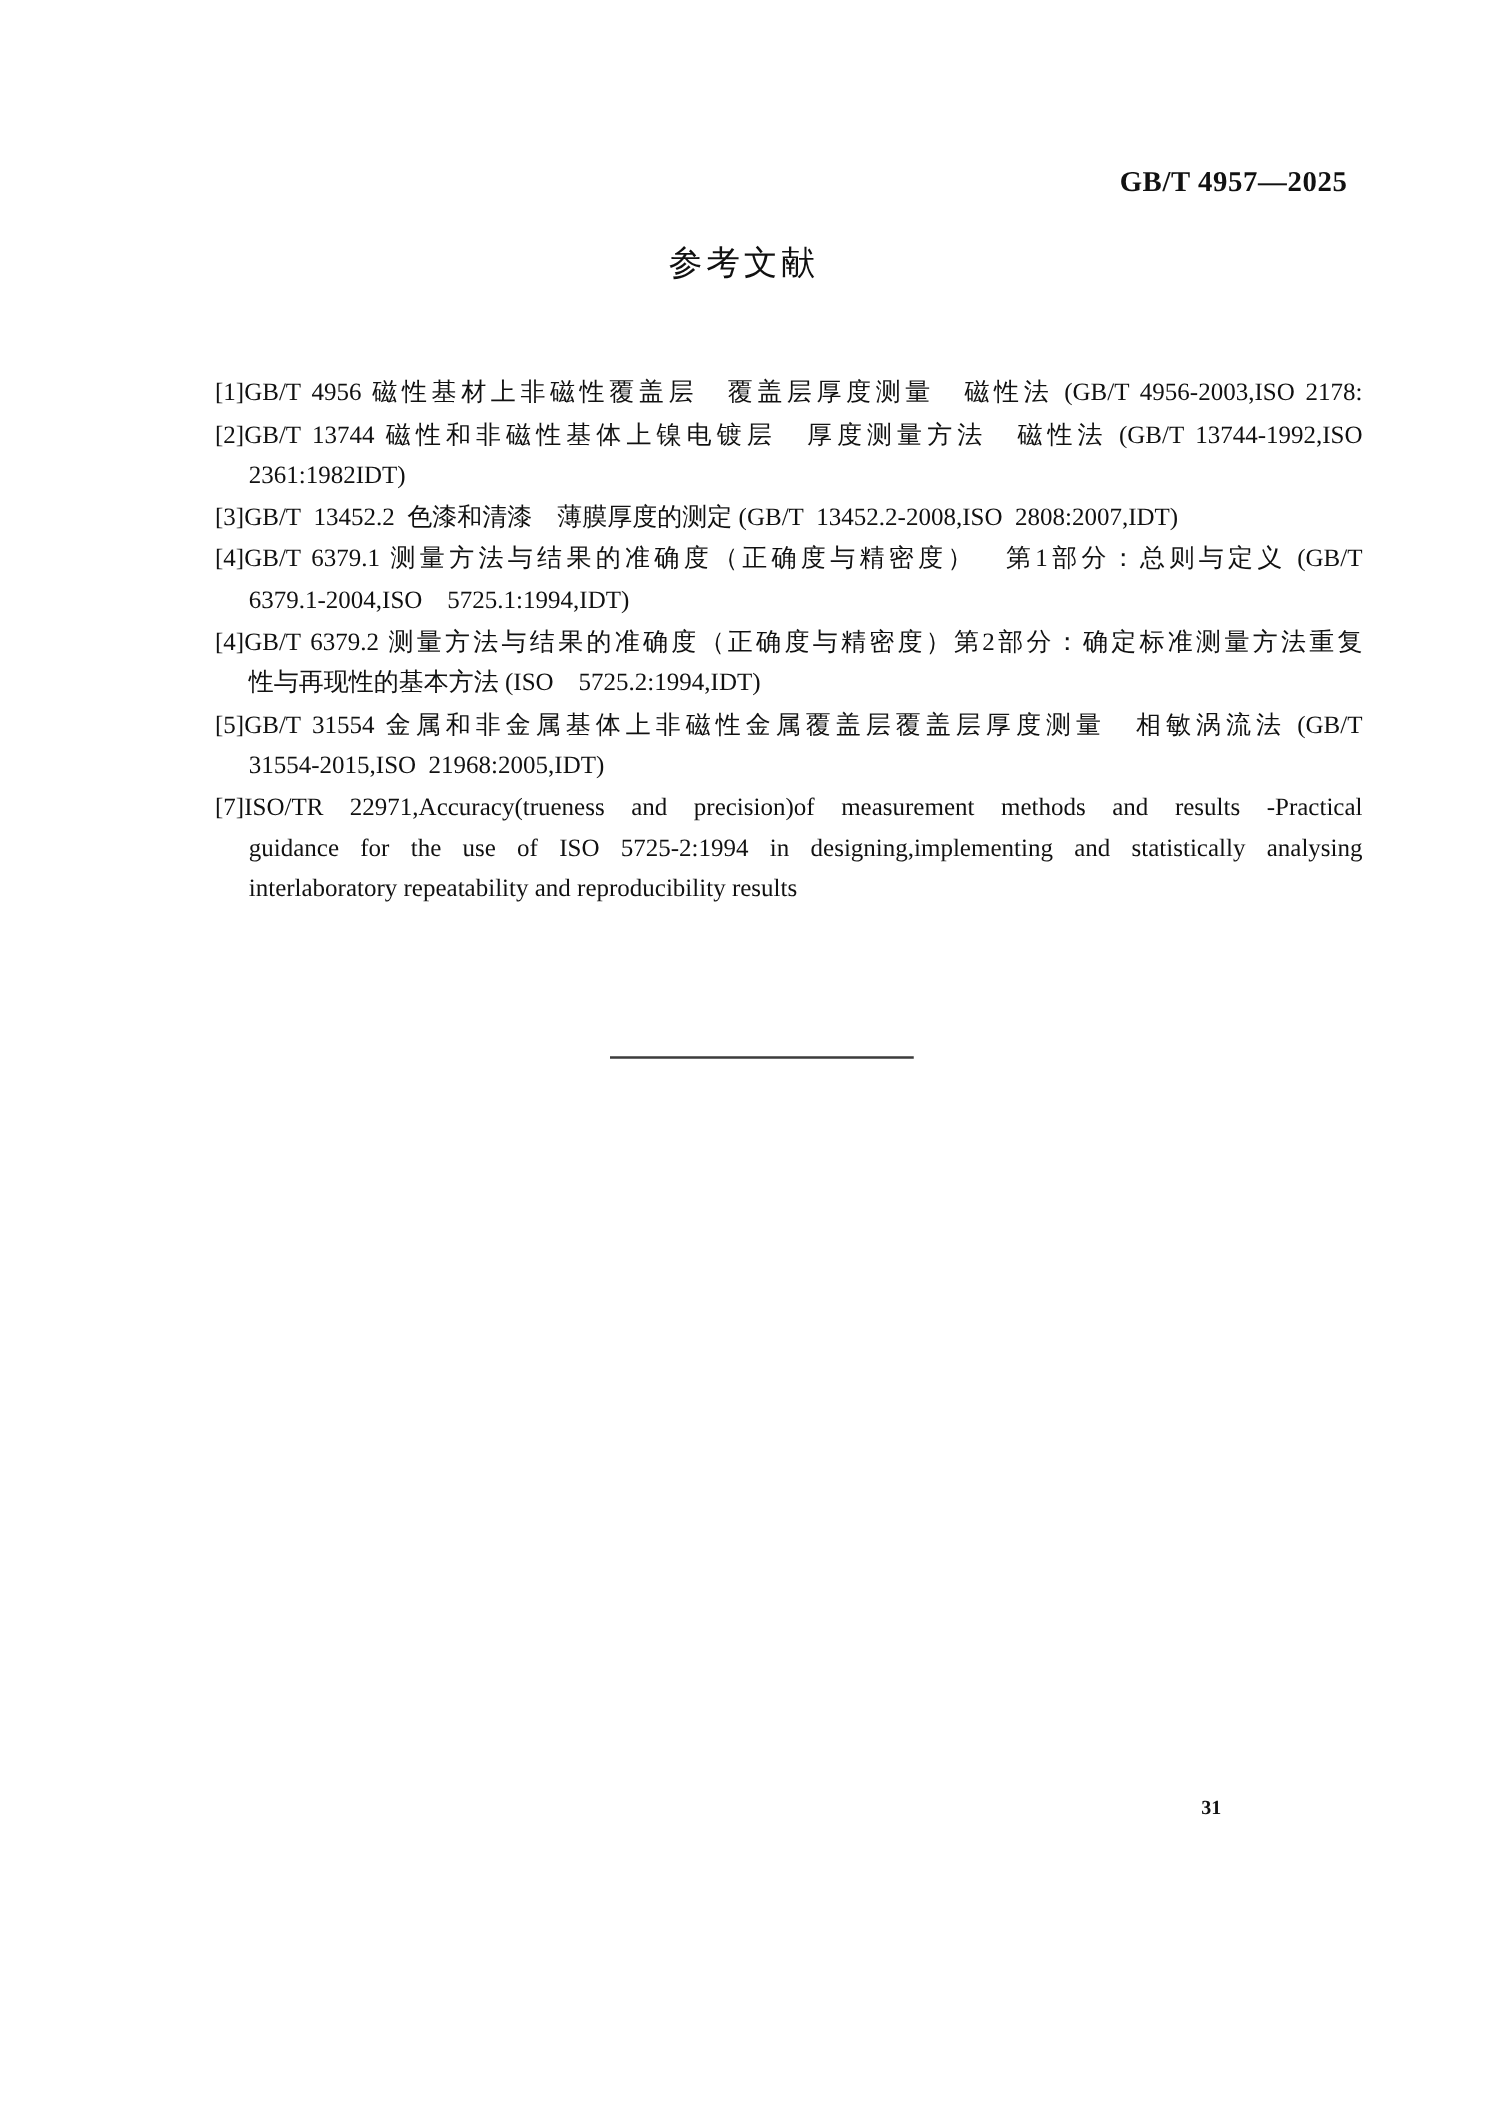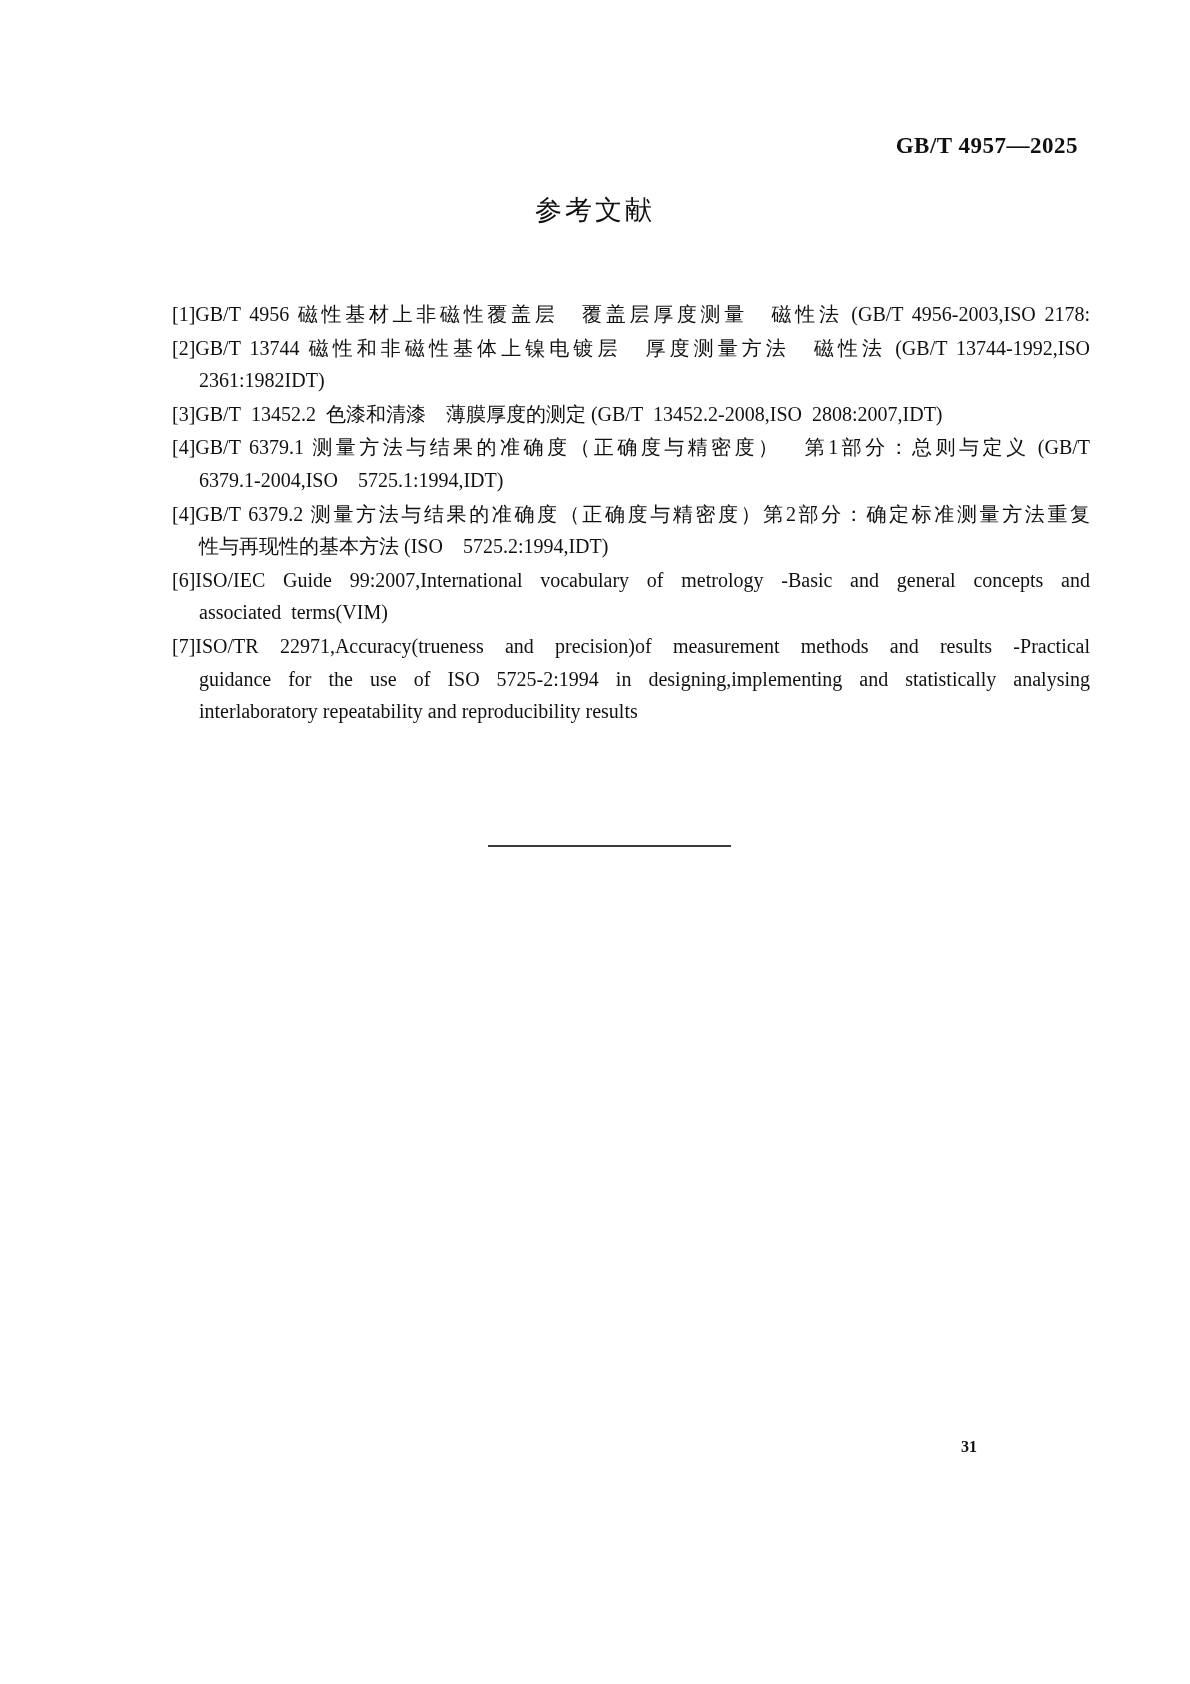--- a/index.html
+++ b/index.html
@@ -87,22 +87,22 @@
       </div>
       <div class="ref">
         <div class="line just">[4]GB/T 6379.1 测量方法与结果的准确度（正确度与精密度）　第1部分：总则与定义 (GB/T</div>
         <div class="line cont">6379.1-2004,ISO　5725.1:1994,IDT)</div>
       </div>
       <div class="ref">
         <div class="line just">[4]GB/T 6379.2 测量方法与结果的准确度（正确度与精密度）第2部分：确定标准测量方法重复</div>
         <div class="line cont">性与再现性的基本方法 (ISO　5725.2:1994,IDT)</div>
       </div>
       <div class="ref">
-        <div class="line just">[6]ISO/IEC Guide 99:2007,International vocabulary of metrology -Basic and general concepts and</div>
-        <div class="line cont">associated terms(VIM)</div>
+        <div class="line just">[5]GB/T 31554 金属和非金属基体上非磁性金属覆盖层覆盖层厚度测量　相敏涡流法 (GB/T</div>
+        <div class="line cont">31554-2015,ISO 21968:2005,IDT)</div>
       </div>
       <div class="ref">
         <div class="line just">[7]ISO/TR 22971,Accuracy(trueness and precision)of measurement methods and results -Practical</div>
         <div class="line cont just">guidance for the use of ISO 5725-2:1994 in designing,implementing and statistically analysing</div>
         <div class="line cont">interlaboratory repeatability and reproducibility results</div>
       </div>
     </div>
 
   <div class="separator"></div>
 

